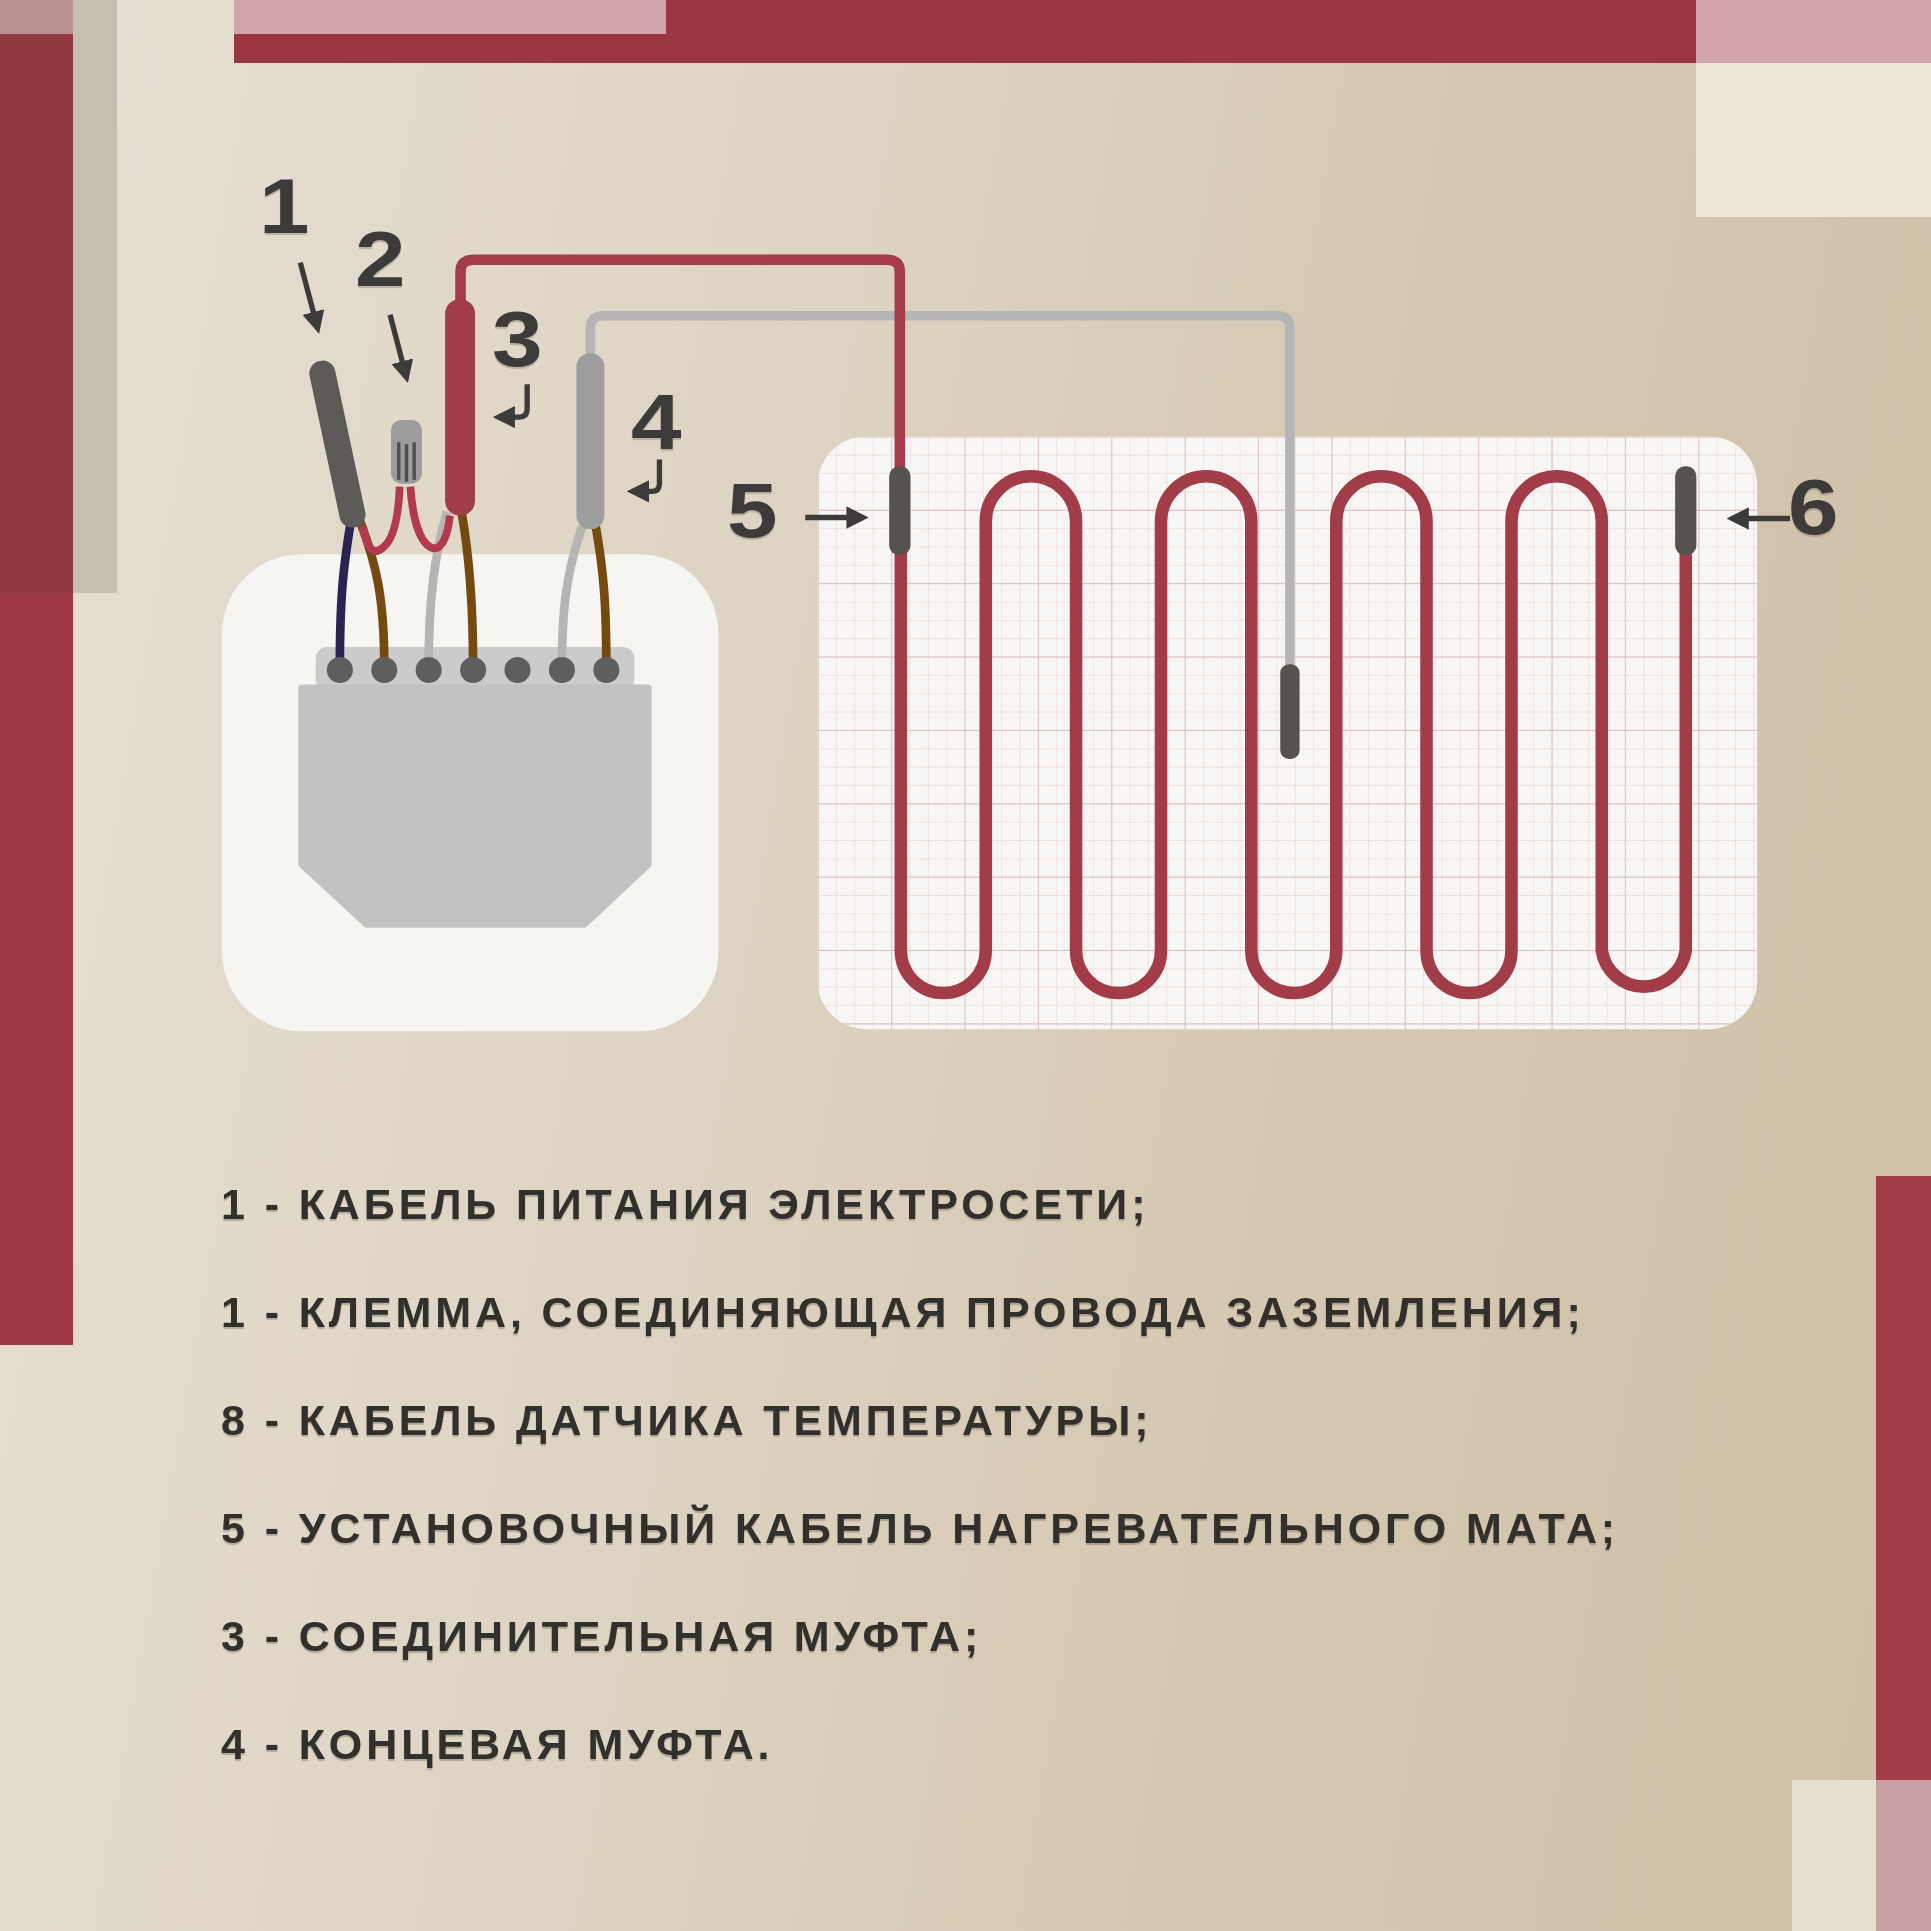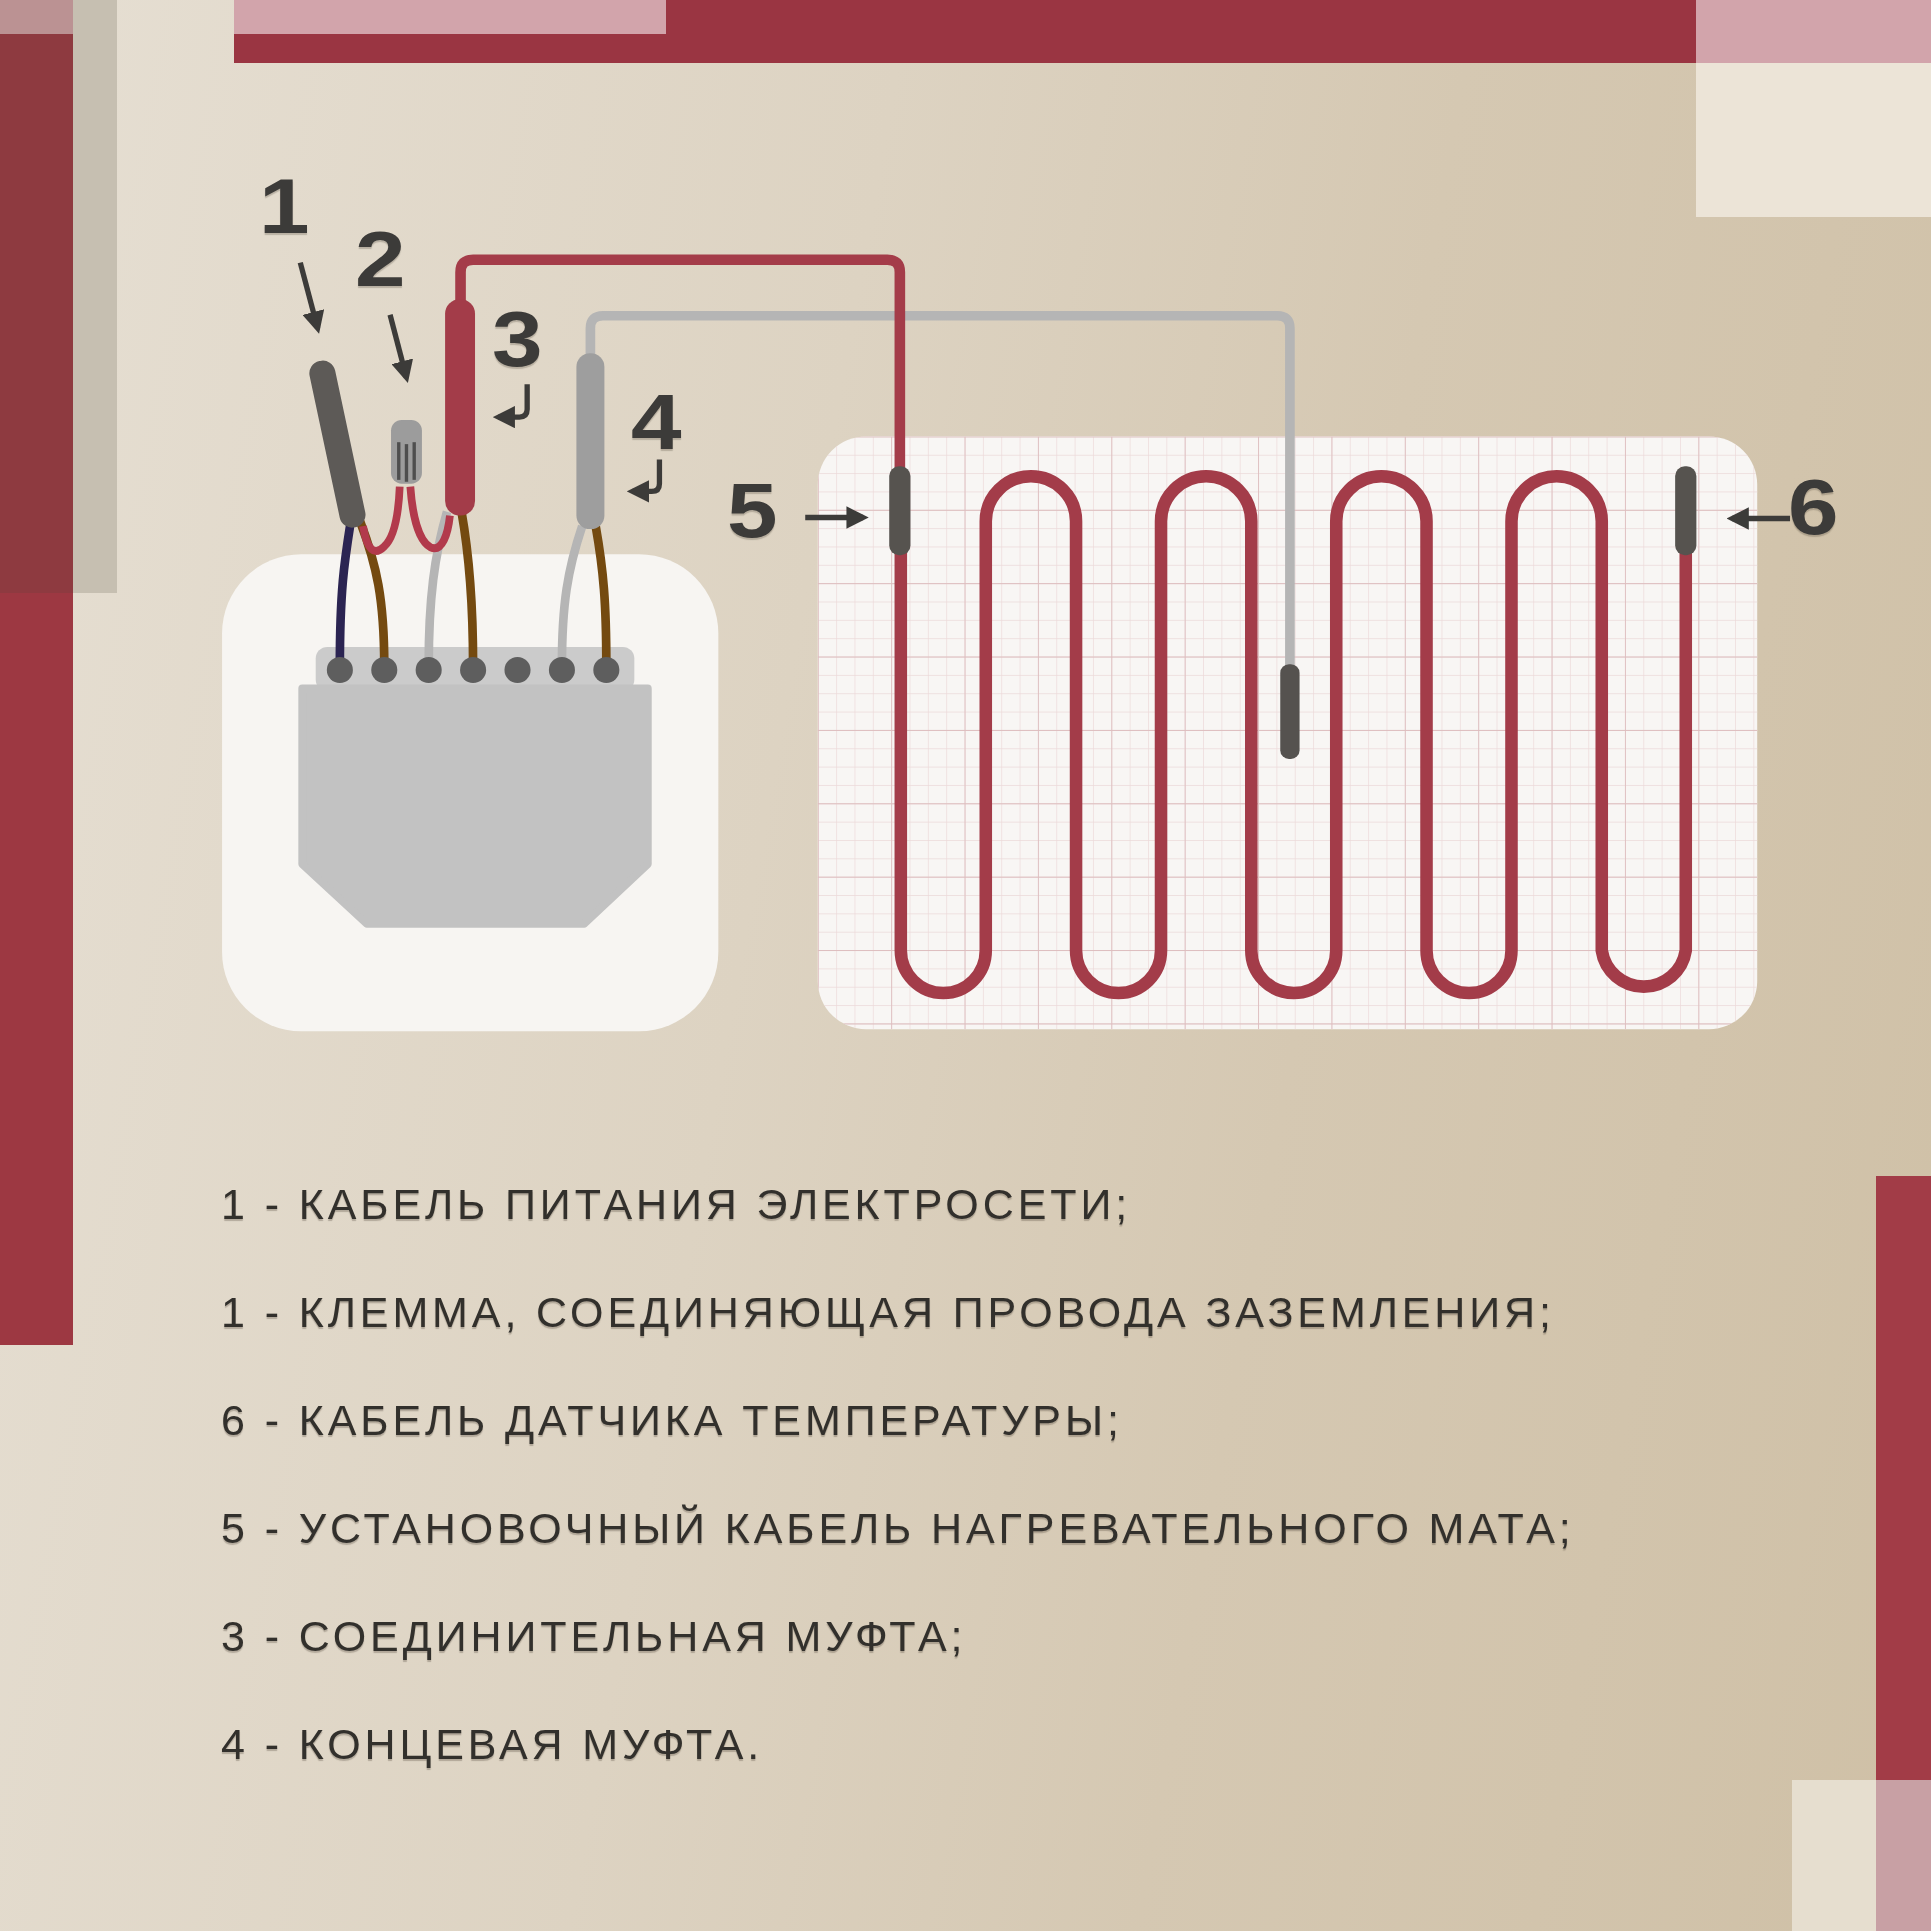--- a/index.html
+++ b/index.html
@@ -24,21 +24,21 @@
 
   #diagram{left:0;top:0;width:1931px;height:1931px;}
 
   .callout{
     position:absolute;font-size:77px;font-weight:700;color:#3c3b39;line-height:1;
     transform:scaleX(1.18);transform-origin:left top;
     text-shadow:0 1.9px 1px rgba(60,50,40,.25);
   }
   .legend-line{
     position:absolute;left:221px;white-space:nowrap;
-    font-size:43px;font-weight:400;letter-spacing:3.9px;line-height:1;
+    font-size:43px;font-weight:700;letter-spacing:3.9px;line-height:1;
     color:#32302c;text-shadow:0 1.9px 1px rgba(60,50,40,.28);
   }
 </style>
 </head>
 <body>
 
 <div id="page">
 
   <div class="abs top-red-bar"></div>
   <div class="abs top-pink-bar"></div>
@@ -149,20 +149,20 @@
   <div class="callout" style="left:259px;top:168px">1</div>
   <div class="callout" style="left:355px;top:221px">2</div>
   <div class="callout" style="left:492px;top:301px">3</div>
   <div class="callout" style="left:631px;top:384px">4</div>
   <div class="callout" style="left:727px;top:472px">5</div>
   <div class="callout" style="left:1788px;top:469px">6</div>
 
   <div>
     <div class="legend-line" style="top:1183px">1 - КАБЕЛЬ ПИТАНИЯ ЭЛЕКТРОСЕТИ;</div>
     <div class="legend-line" style="top:1291px">1 - КЛЕММА, СОЕДИНЯЮЩАЯ ПРОВОДА ЗАЗЕМЛЕНИЯ;</div>
-    <div class="legend-line" style="top:1399px">6 - КАБЕЛЬ ДАТЧИКА ТЕМПЕРАТУРЫ;</div>
+    <div class="legend-line" style="top:1399px">8 - КАБЕЛЬ ДАТЧИКА ТЕМПЕРАТУРЫ;</div>
     <div class="legend-line" style="top:1507px">5 - УСТАНОВОЧНЫЙ КАБЕЛЬ НАГРЕВАТЕЛЬНОГО МАТА;</div>
     <div class="legend-line" style="top:1615px">3 - СОЕДИНИТЕЛЬНАЯ МУФТА;</div>
     <div class="legend-line" style="top:1723px">4 - КОНЦЕВАЯ МУФТА.</div>
   </div>
 
 </div>
 
 
 </body></html>

